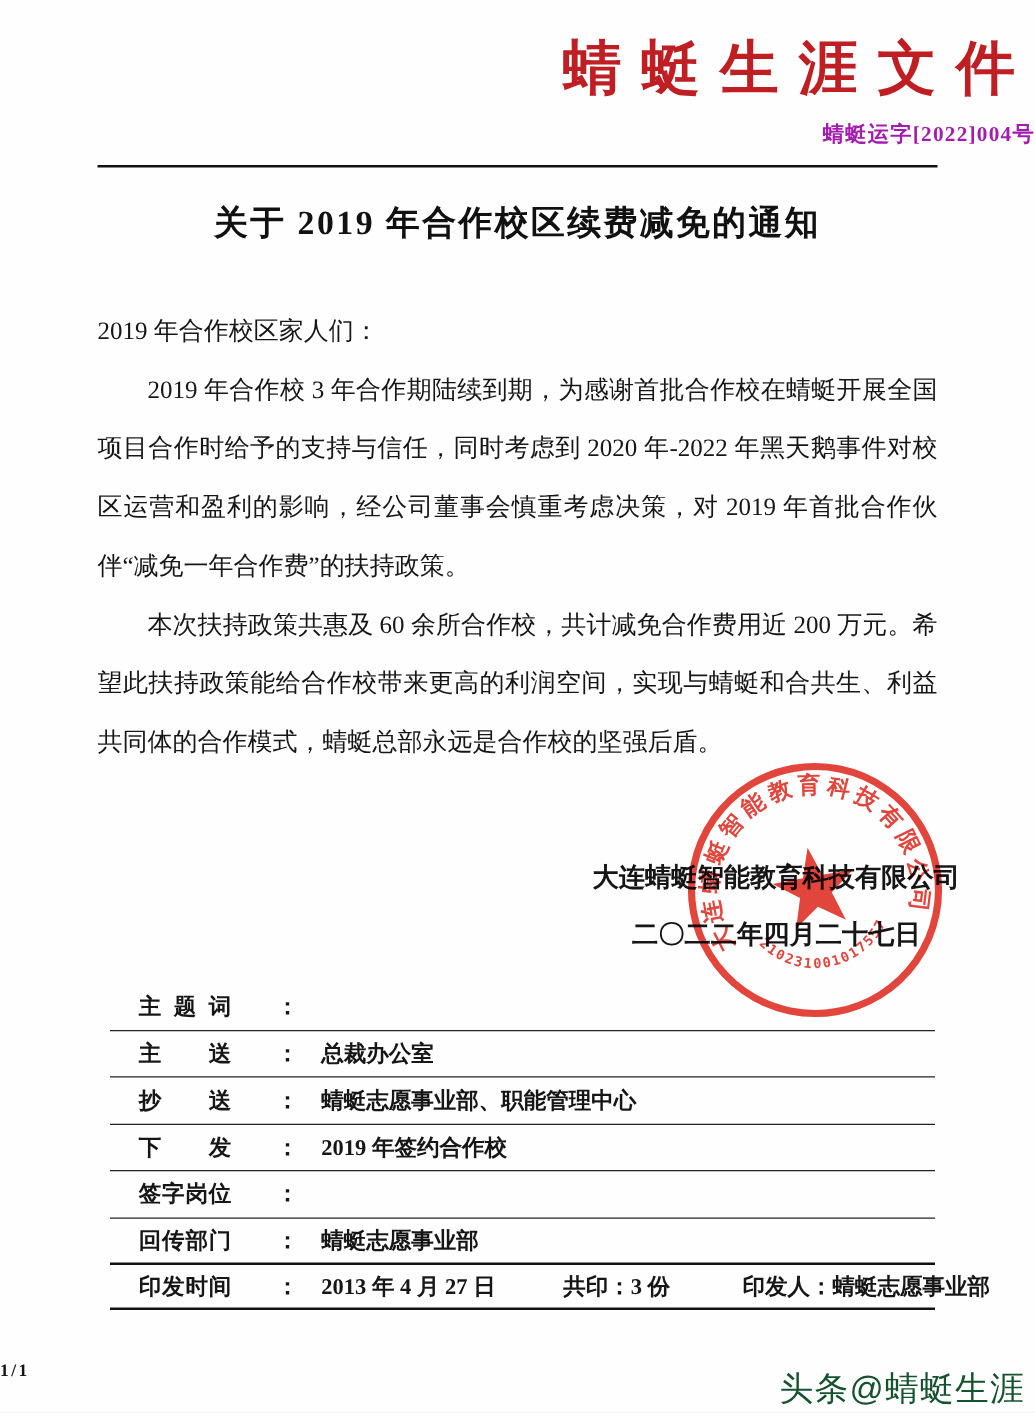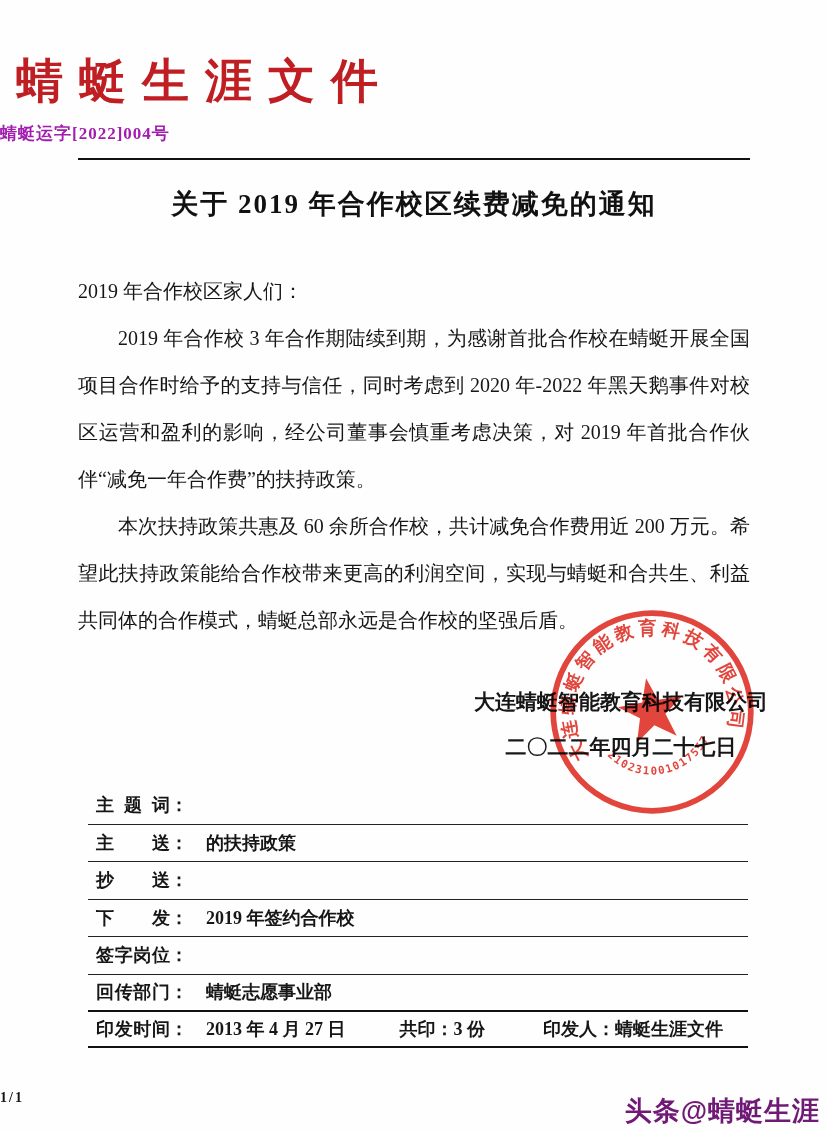--- a/index.html
+++ b/index.html
@@ -7,21 +7,21 @@
   .page {
     position:relative;
     width:828px; height:1130px;
     margin:0 auto;
     background:#fefefe;
     font-family:"Liberation Serif", serif;
     color:#141414;
     overflow:hidden;
   }
   
-  .letterhead { text-align:left; padding-top:52px; }
+  .letterhead { text-align:right; padding-top:26px; }
   .letterhead-title {
     font-size:47px; font-weight:700; color:#bf1e22;
     letter-spacing:16px; padding-left:16px; line-height:58px;
   }
   .doc-number {
     margin-top:12px; font-size:17px; font-weight:700;
     letter-spacing:1px; color:#a21caf;
   }
   .header-rule { margin:13px 78px 0 78px; border-top:2.5px solid #111; }
 
@@ -60,35 +60,35 @@
   .seal .seal-number  { font-size:10.5px; font-weight:700; letter-spacing:1.5px; font-family:"DejaVu Sans Mono", monospace; }
 
   
   .meta { position:absolute; top:787px; left:88px; right:80px; font-size:18px; font-weight:600; color:#161616; }
   .meta-row {
     display:flex; align-items:center;
     height:37.5px; border-bottom:1.2px solid #222;
   }
   .meta-row.thick-top { border-bottom:2.4px solid #111; }
   .meta-row.print-row { height:36px; border-bottom:2.4px solid #111; }
-  .meta-label { display:inline-flex; margin-left:8px; white-space:nowrap; }
+  .meta-label { display:inline-flex; margin-left:23px; white-space:nowrap;gap:36px; }
   .label-text { display:inline-block; width:74px; text-align:justify; text-align-last:justify; }
   .meta-value { white-space:pre; margin-left:18px; }
   .print-row .copies { margin-left:54px; }
   .print-row .issuer { margin-left:58px; }
 
   
   .page-number {
     position:absolute; left:0; right:0; bottom:24px;
     text-align:left; font-size:14px; font-weight:700; letter-spacing:2px;
   }
   .watermark {
     position:absolute; right:8px; bottom:1px;
     font-family:"Liberation Sans", sans-serif;
-    font-size:27px; font-weight:700; color:#701a75;
+    font-size:27px; font-weight:400; color:#14532d;
     text-shadow:0 0 3px #fff, 0 0 5px #fff;
     letter-spacing:1px;
   }
 </style>
 </head>
 <body>
 
 <div class="page">
 
   <div class="letterhead">
@@ -132,28 +132,29 @@
           <span class="label-text">主题词</span>
           <span>：</span>
         </span>
     </div>
 
     <div class="meta-row">
       <span class="meta-label">
           <span class="label-text">主送</span>
           <span>：</span>
         </span>
-      <span class="meta-value">的扶持政策</span>
+      <span class="meta-value">总裁办公室</span>
     </div>
 
     <div class="meta-row">
       <span class="meta-label">
           <span class="label-text">抄送</span>
           <span>：</span>
         </span>
+      <span class="meta-value">蜻蜓志愿事业部、职能管理中心</span>
     </div>
 
     <div class="meta-row">
       <span class="meta-label">
           <span class="label-text">下发</span>
           <span>：</span>
         </span>
       <span class="meta-value">2019 年签约合作校</span>
     </div>
 
@@ -172,21 +173,21 @@
       <span class="meta-value">蜻蜓志愿事业部</span>
     </div>
 
     <div class="meta-row print-row">
       <span class="meta-label">
           <span class="label-text">印发时间</span>
           <span>：</span>
         </span>
       <span class="meta-value">2013 年 4 月 27 日</span>
       <span class="meta-value copies">共印：3 份</span>
-      <span class="meta-value issuer">印发人：蜻蜓生涯文件</span>
+      <span class="meta-value issuer">印发人：蜻蜓志愿事业部</span>
     </div>
 
   </div>
 
   <div class="page-number">1/1</div>
   <div class="watermark">头条@蜻蜓生涯</div>
 
 </div>
 
 </body></html>

